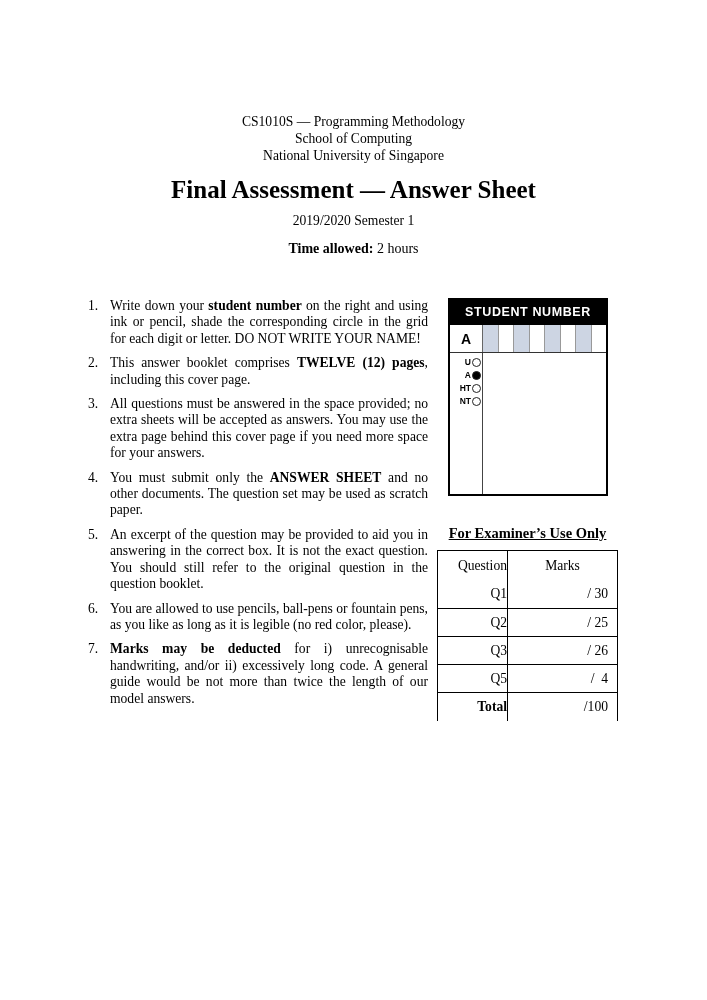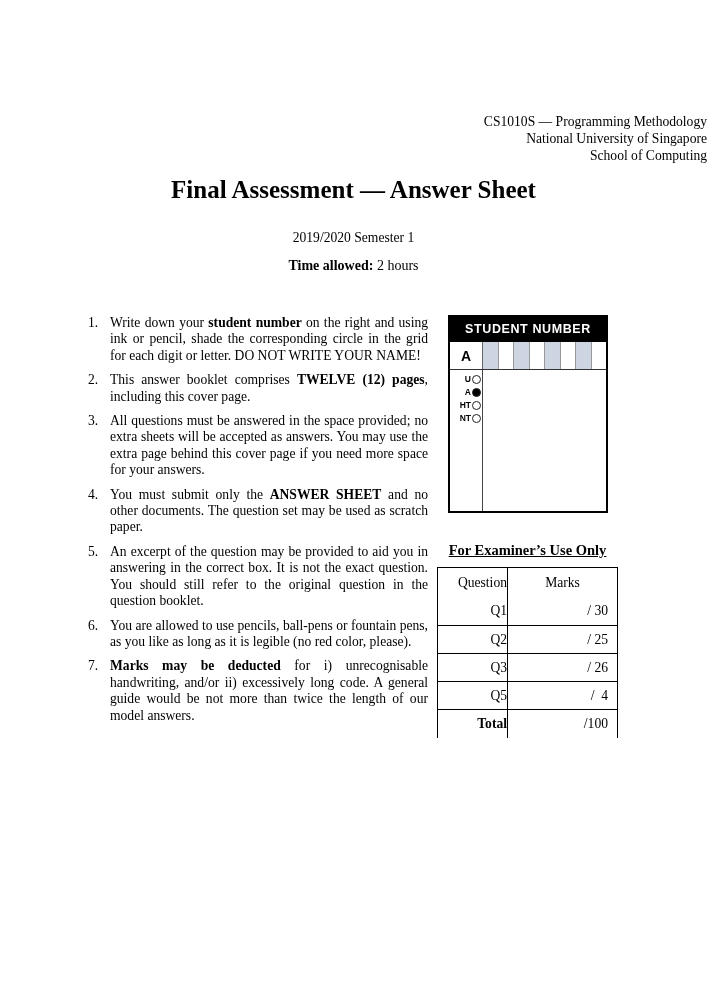--- a/index.html
+++ b/index.html
@@ -10,23 +10,23 @@
     height: 1000px;
     margin: 0 auto;
     background: #ffffff;
     color: #000;
     font-family: "Liberation Serif", "DejaVu Serif", serif;
     overflow: hidden;
   }
 
   
   .doc-header { padding-top: 113px; text-align: center; }
-  .doc-header .course-line { font-size: 13.6px; line-height: 17px; text-align: right; }
+  .doc-header .course-line { font-size: 13.6px; line-height: 17px; }
   .doc-title { font-size: 25px; font-weight: bold; margin-top: 11px; line-height: 30px; }
-  .semester-line { margin-top: 25px; font-size: 13.6px; }
+  .semester-line { margin-top: 8px; font-size: 13.6px; }
   .time-line { margin-top: 12px; font-size: 14px; }
   .time-line b { font-weight: bold; }
 
   
   .columns { display: flex; align-items: flex-start; padding: 0 88px; margin-top: 41px; }
   .instructions { width: 340px; }
   .instructions h2 { font-size: 18.5px; font-weight: bold; margin: 0 0 16px; line-height: 22px; }
   .instr-list { list-style: none; }
   .instr-item { display: flex; margin-bottom: 8px; font-size: 13.6px; line-height: 16.4px; }
   .instr-item .num { width: 22px; flex: 0 0 22px; }
@@ -76,22 +76,22 @@
   .examiner-table tr.bordered td { border-top: 1.5px solid #000; }
   .examiner-table .total-label { font-weight: bold; }
 </style>
 </head>
 <body>
 
 <div class="page">
 
   <header class="doc-header">
     <div class="course-line">CS1010S — Programming Methodology</div>
+    <div class="course-line">School of Computing</div>
     <div class="course-line">National University of Singapore</div>
-    <div class="course-line">School of Computing</div>
     <h1 class="doc-title">Final Assessment — Answer Sheet</h1>
     <div class="semester-line">2019/2020 Semester 1</div>
     <div class="time-line"><b>Time allowed:</b> <span>2 hours</span></div>
   </header>
 
   <div class="columns">
 
     <section class="instructions">
       <ol class="instr-list">
           <li class="instr-item">

